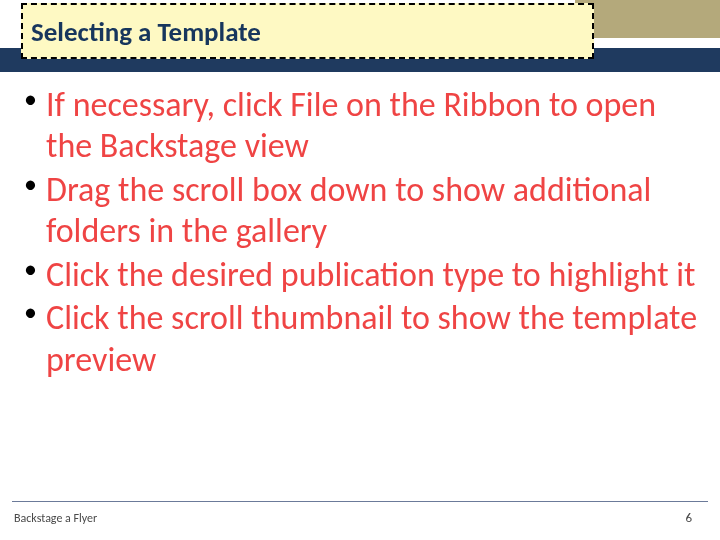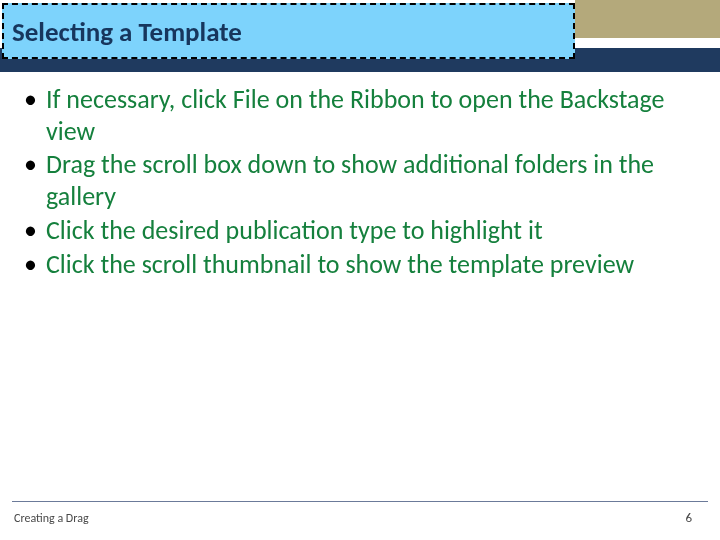--- a/index.html
+++ b/index.html
@@ -29,25 +29,25 @@
     left: 0;
     width: 720px;
     height: 24px;
     background: #1f3a5f;
   }
 
   
   .title-box {
     position: absolute;
     top: 3px;
-    left: 2px;
+    left: 21px;
     width: 573px;
     height: 56px;
     border: 2px dashed #000;
-    background: #7dd3fc;
+    background: #fef9c3;
     display: flex;
     align-items: center;
     padding-left: 8px;
   }
 
   .title-text {
     font-size: 27px;
     font-weight: bold;
     color: #17365d;
   }
@@ -60,23 +60,23 @@
     width: 680px;
   }
 
   .body ul {
     list-style: none;
   }
 
   .body li {
     position: relative;
     padding-left: 28px;
-    font-size: 26px;
+    font-size: 34px;
     line-height: 1.22;
-    color: #15803d;
+    color: #ef4444;
     margin-bottom: 2px;
   }
 
   .body li::before {
     content: "•";
     position: absolute;
     left: 6px;
     top: 0;
     font-size: 26px;
     color: #000;
@@ -123,16 +123,16 @@
   <div class="body">
     <ul>
       <li>If necessary, click File on the Ribbon to open the Backstage view</li>
       <li>Drag the scroll box down to show additional folders in the gallery</li>
       <li>Click the desired publication type to highlight it</li>
       <li>Click the scroll thumbnail to show the template preview</li>
     </ul>
   </div>
 
   <div class="footer-line"></div>
-  <div class="footer-left">Creating a Drag</div>
+  <div class="footer-left">Backstage a Flyer</div>
   <div class="footer-right">6</div>
 
 </div>
 
 </body></html>

